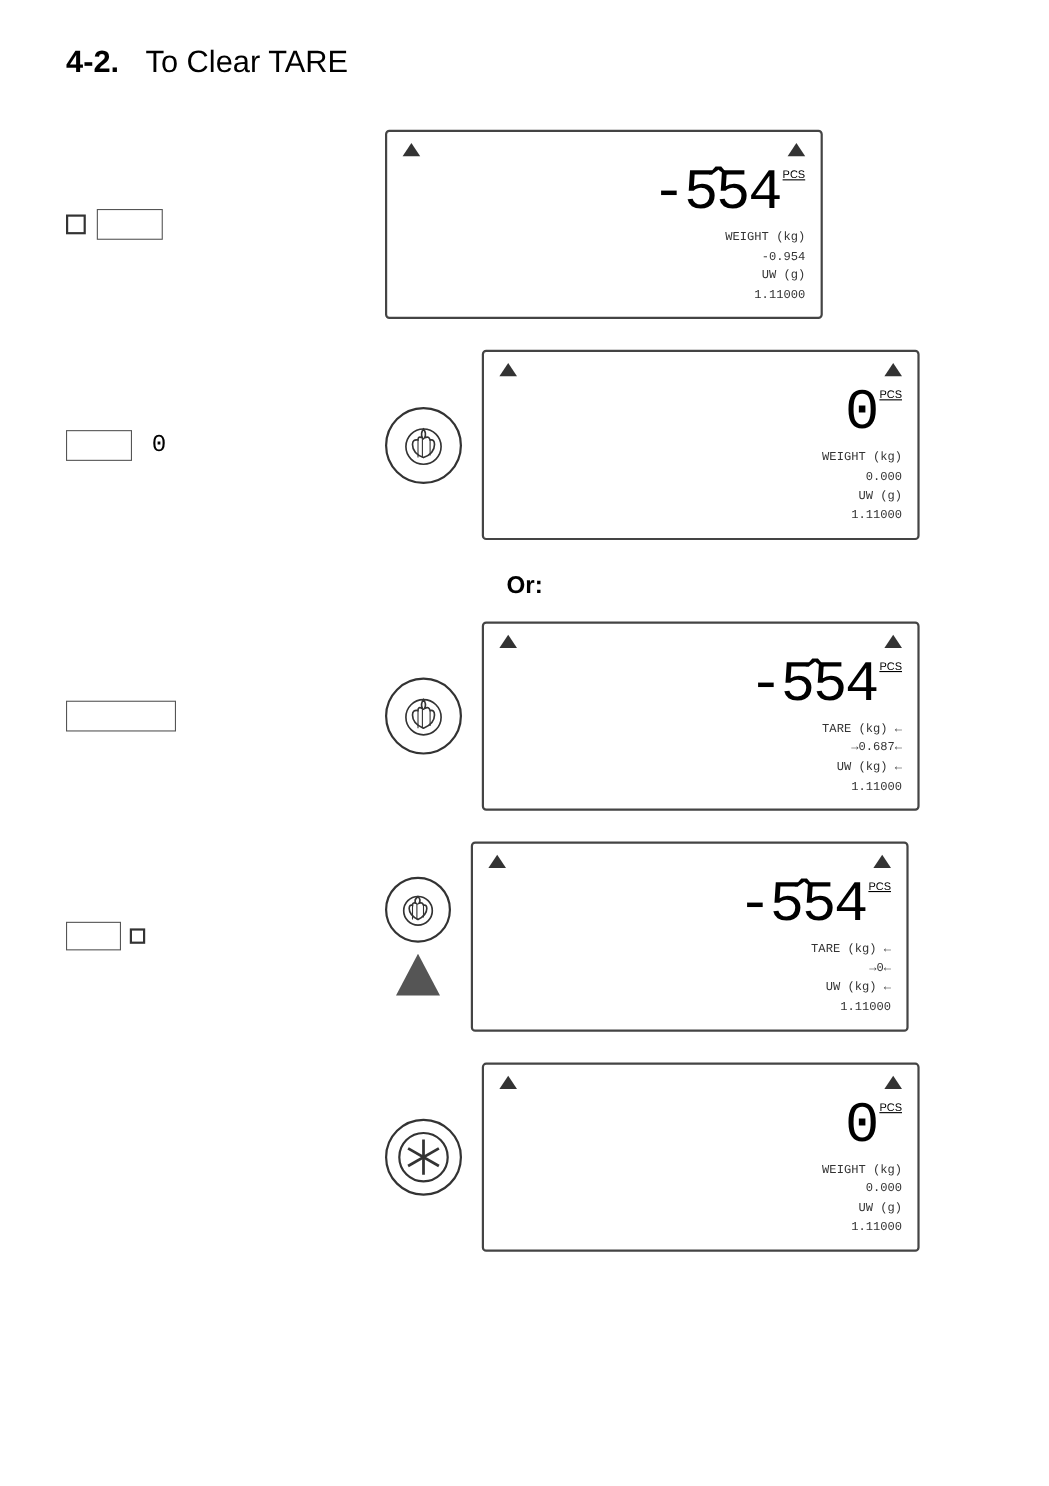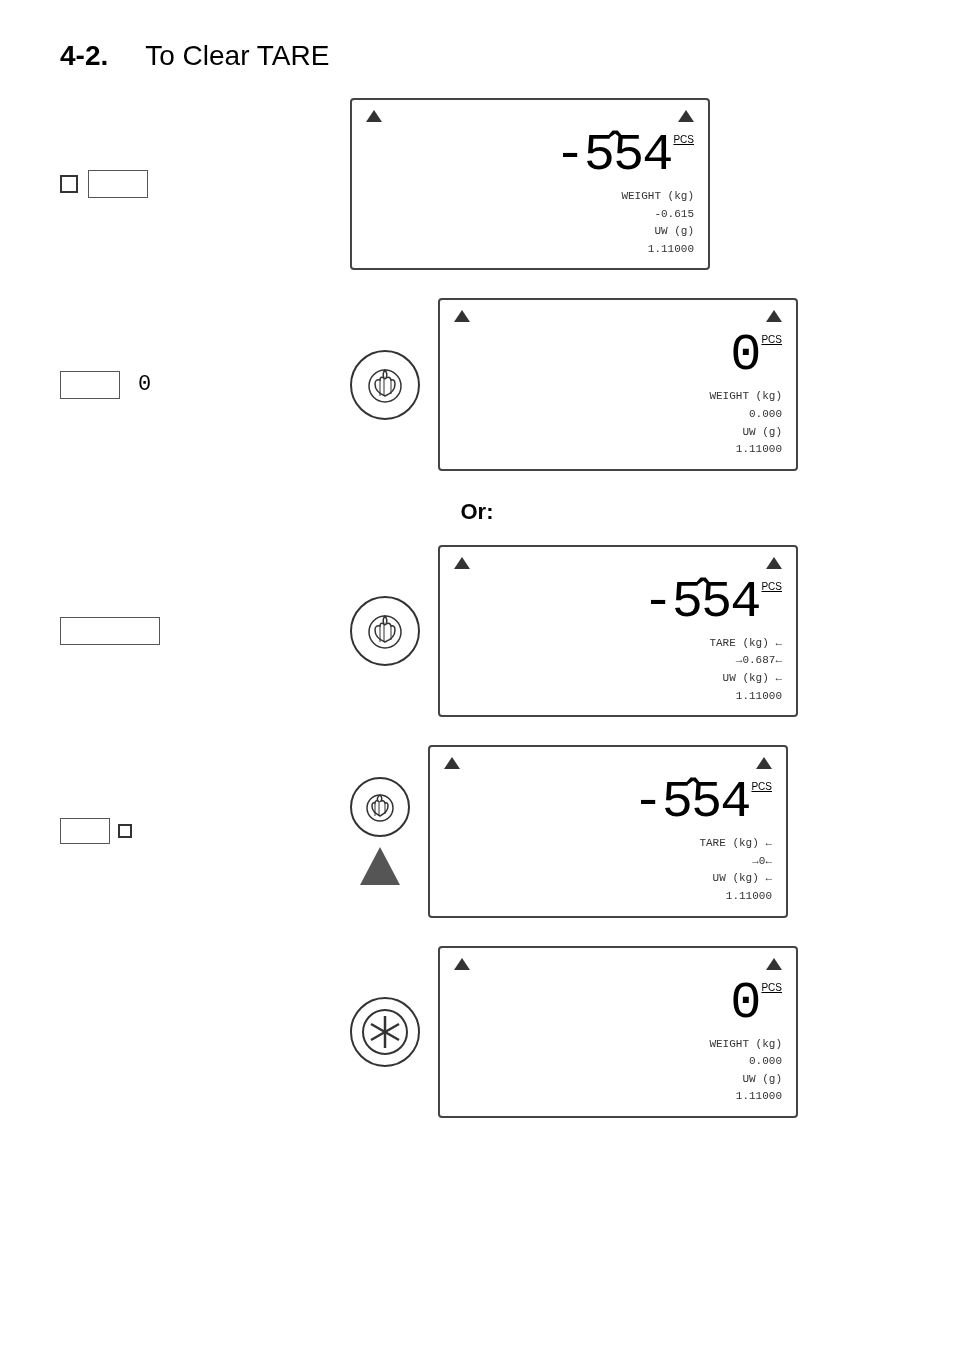--- a/index.html
+++ b/index.html
@@ -16,22 +16,22 @@
       width: 954px;
       min-height: 1351px;
       padding: 40px 60px;
       position: relative;
     }
 
     
     .title-section {
       display: flex;
       align-items: baseline;
-      gap: 37px;
-      margin-bottom: 26px;
+      gap: 24px;
+      margin-bottom: 46px;
     }
     .title-number {
       font-size: 28px;
       font-weight: bold;
     }
     .title-text {
       font-size: 28px;
       font-weight: normal;
     }
     .subtitle {
@@ -72,21 +72,21 @@
       display: flex;
       align-items: center;
       justify-content: center;
       background: #fff;
       position: relative;
       flex-shrink: 0;
     }
 
     
     .display-screen {
-      width: 360px;
+      width: 398px;
       min-height: 130px;
       border: 2px solid #444;
       border-radius: 4px;
       padding: 10px 14px;
       position: relative;
       background: #fff;
     }
 
     .screen-arrows {
       display: flex;
@@ -208,21 +208,21 @@
         <div class="screen-arrows">
           <div class="arrow-up"></div>
           <div class="arrow-up"></div>
         </div>
         <div class="screen-value-area">
           <span class="big-num">-5̂54</span>
           <span class="pcs-label">PCS</span>
         </div>
         <div class="screen-sub">
           WEIGHT (kg)<br>
-          <span class="italic">-0.615</span><br>
+          <span class="italic">-0.954</span><br>
           UW (g)<br>
           <span class="italic">1.11000</span>
         </div>
       </div>
     </div>
   </div>
 
   <div class="step-block">
     <div class="step-left">
       <span class="btn-rect"></span>

